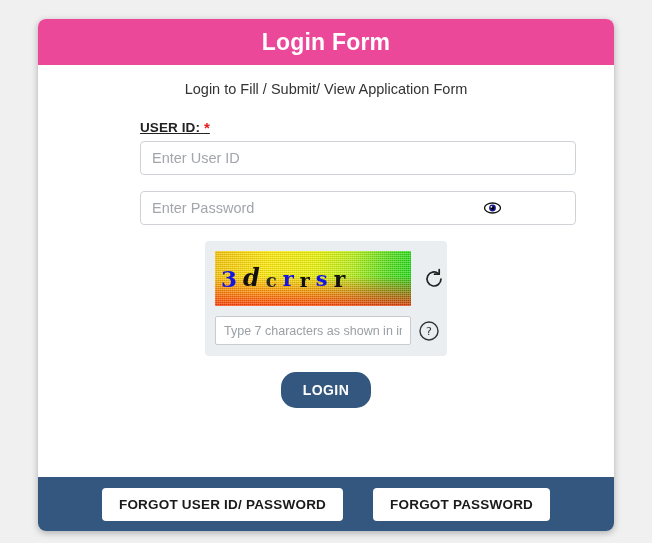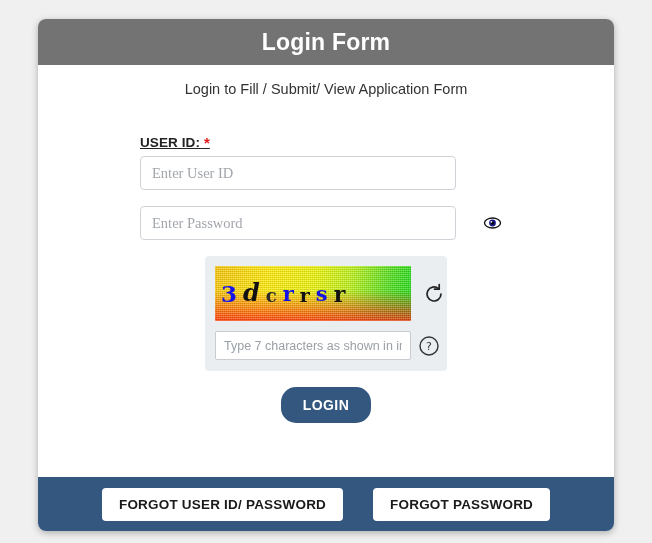--- a/index.html
+++ b/index.html
@@ -32,21 +32,21 @@
     border-radius: 8px;
     box-shadow: 0 2px 7px rgba(0,0,0,0.28);
     overflow: hidden;
     display: flex;
     flex-direction: column;
   }
 
   
   .card-header {
     height: 46px;
-    background: #737373;
+    background: #ec4899;
     display: flex;
     align-items: center;
     justify-content: center;
     flex: 0 0 auto;
     text-align: right;
   }
   .card-header-title {
     color: #ffffff;
     font-size: 23px;
     font-weight: bold;
@@ -58,21 +58,21 @@
     flex: 1 1 auto;
     background: #ffffff;
     padding-top: 16px;
     position: relative;
   }
 
   .subtitle {
     text-align: center;
     font-size: 14.5px;
     color: #333333;
-    margin-bottom: 38px;
+    margin-bottom: 23px;
   }
 
   .field-wrap {
     width: 372px;
     margin: 0 auto;
   }
 
   .field-label {
     font-size: 13.5px;
     font-weight: bold;
@@ -87,29 +87,29 @@
     font-size: 15px;
     vertical-align: top;
     line-height: 1;
   }
 
   .input-row {
     position: relative;
     margin-bottom: 16px;
   }
   .text-input {
-    width: 316px;
+    width: 436px;
     height: 34px;
     border: 1px solid #cfd2d6;
     border-radius: 4px;
     background: #ffffff;
     padding: 0 11px;
     font-size: 14.5px;
     color: #4d7c0f;
-    font-family: Liberation Serif, serif;
+    font-family: Liberation Sans, sans-serif;
     outline: none;
   }
   .text-input::placeholder { color: #a2a6ab; }
 
   .eye-btn {
     position: absolute;
     right: 10px;
     top: 8px;
     width: 19px;
     height: 18px;

